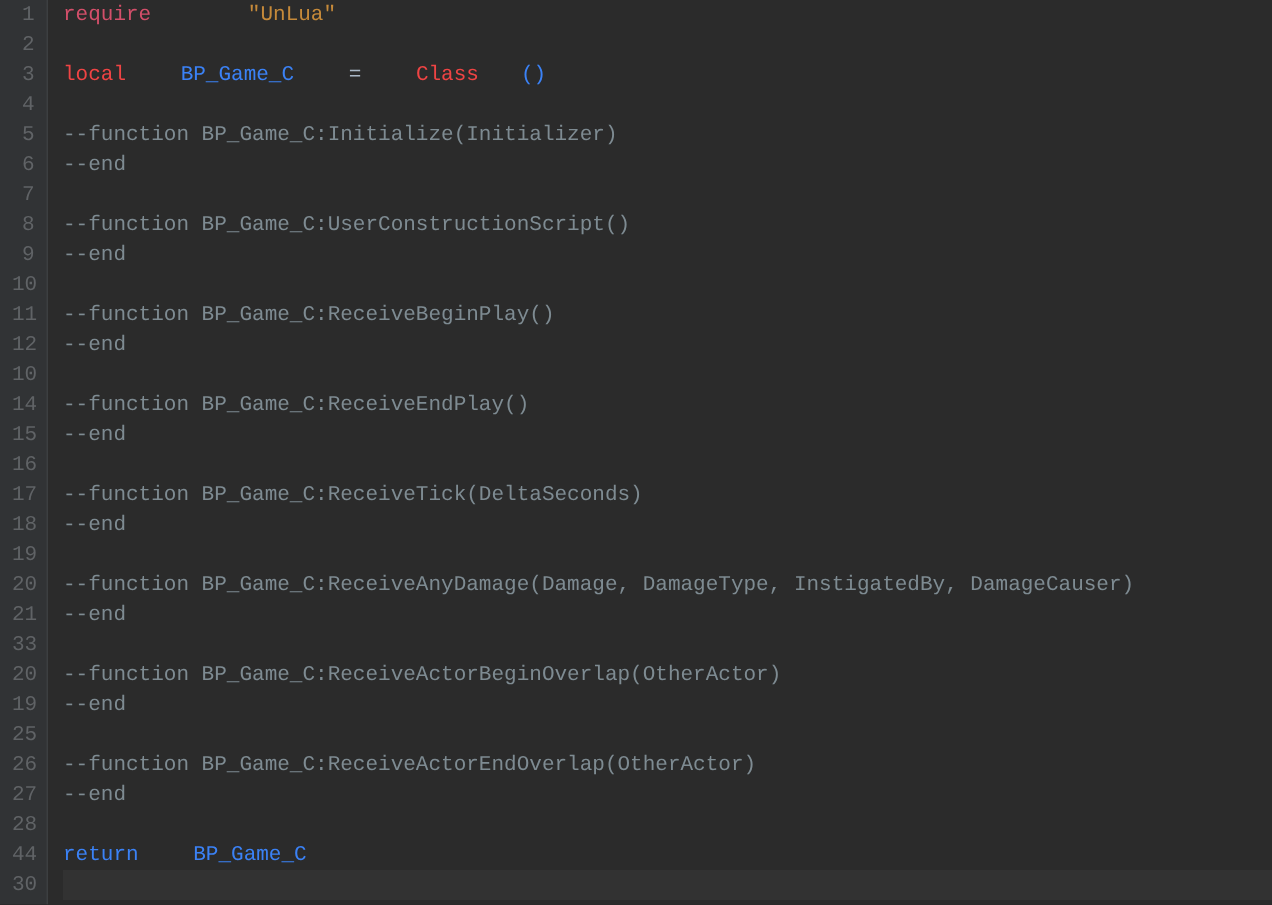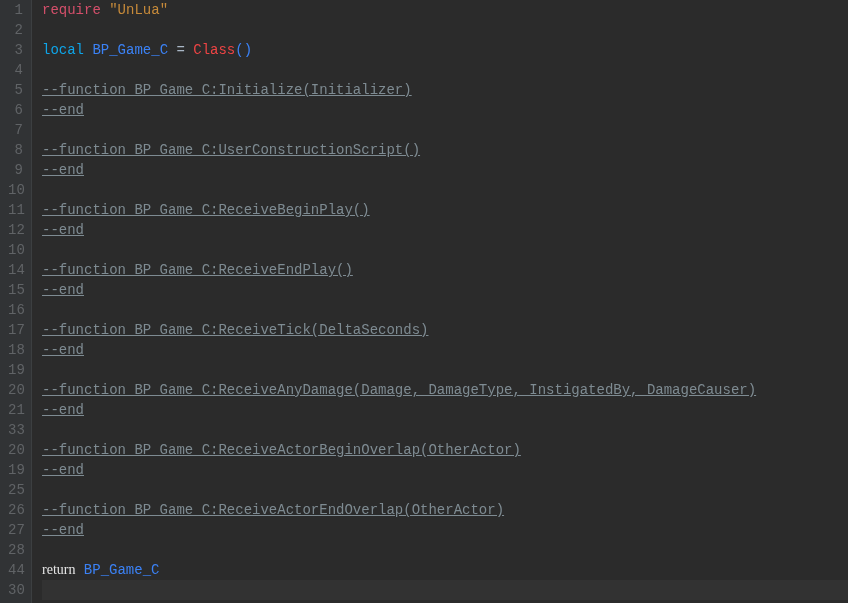--- a/index.html
+++ b/index.html
@@ -27,28 +27,29 @@
   .gutter div { height: 20px; }
   .code {
     padding-left: 10px;
     white-space: pre;
     flex: 1;
   }
   .code > div {
     height: 20px;
     display: flex;
     align-items: center;
+    gap: 28px;
   }
   .kw-require { color: #d34f6a; }
-  .kw-local   { color: #0ea5e9; }
-  .kw-return  { color: #e5e5e5; font-family: Liberation Serif, serif; }
+  .kw-local   { color: #ef4444; }
+  .kw-return  { color: #3b82f6; }
   .str        { color: #c68a3a; }
   .class-call { color: #ef4444; }
   .ident      { color: #3b82f6; }
-  .comment    { color: #7e8b92; text-decoration: underline; }
+  .comment    { color: #7e8b92; }
   .op         { color: #a9b7c6; }
   .current-line { background: #323232; }
 </style>
 </head>
 <body>
 
 <div class="gutter" id="gutter">
     <div>1</div>
     <div>2</div>
     <div>3</div>

